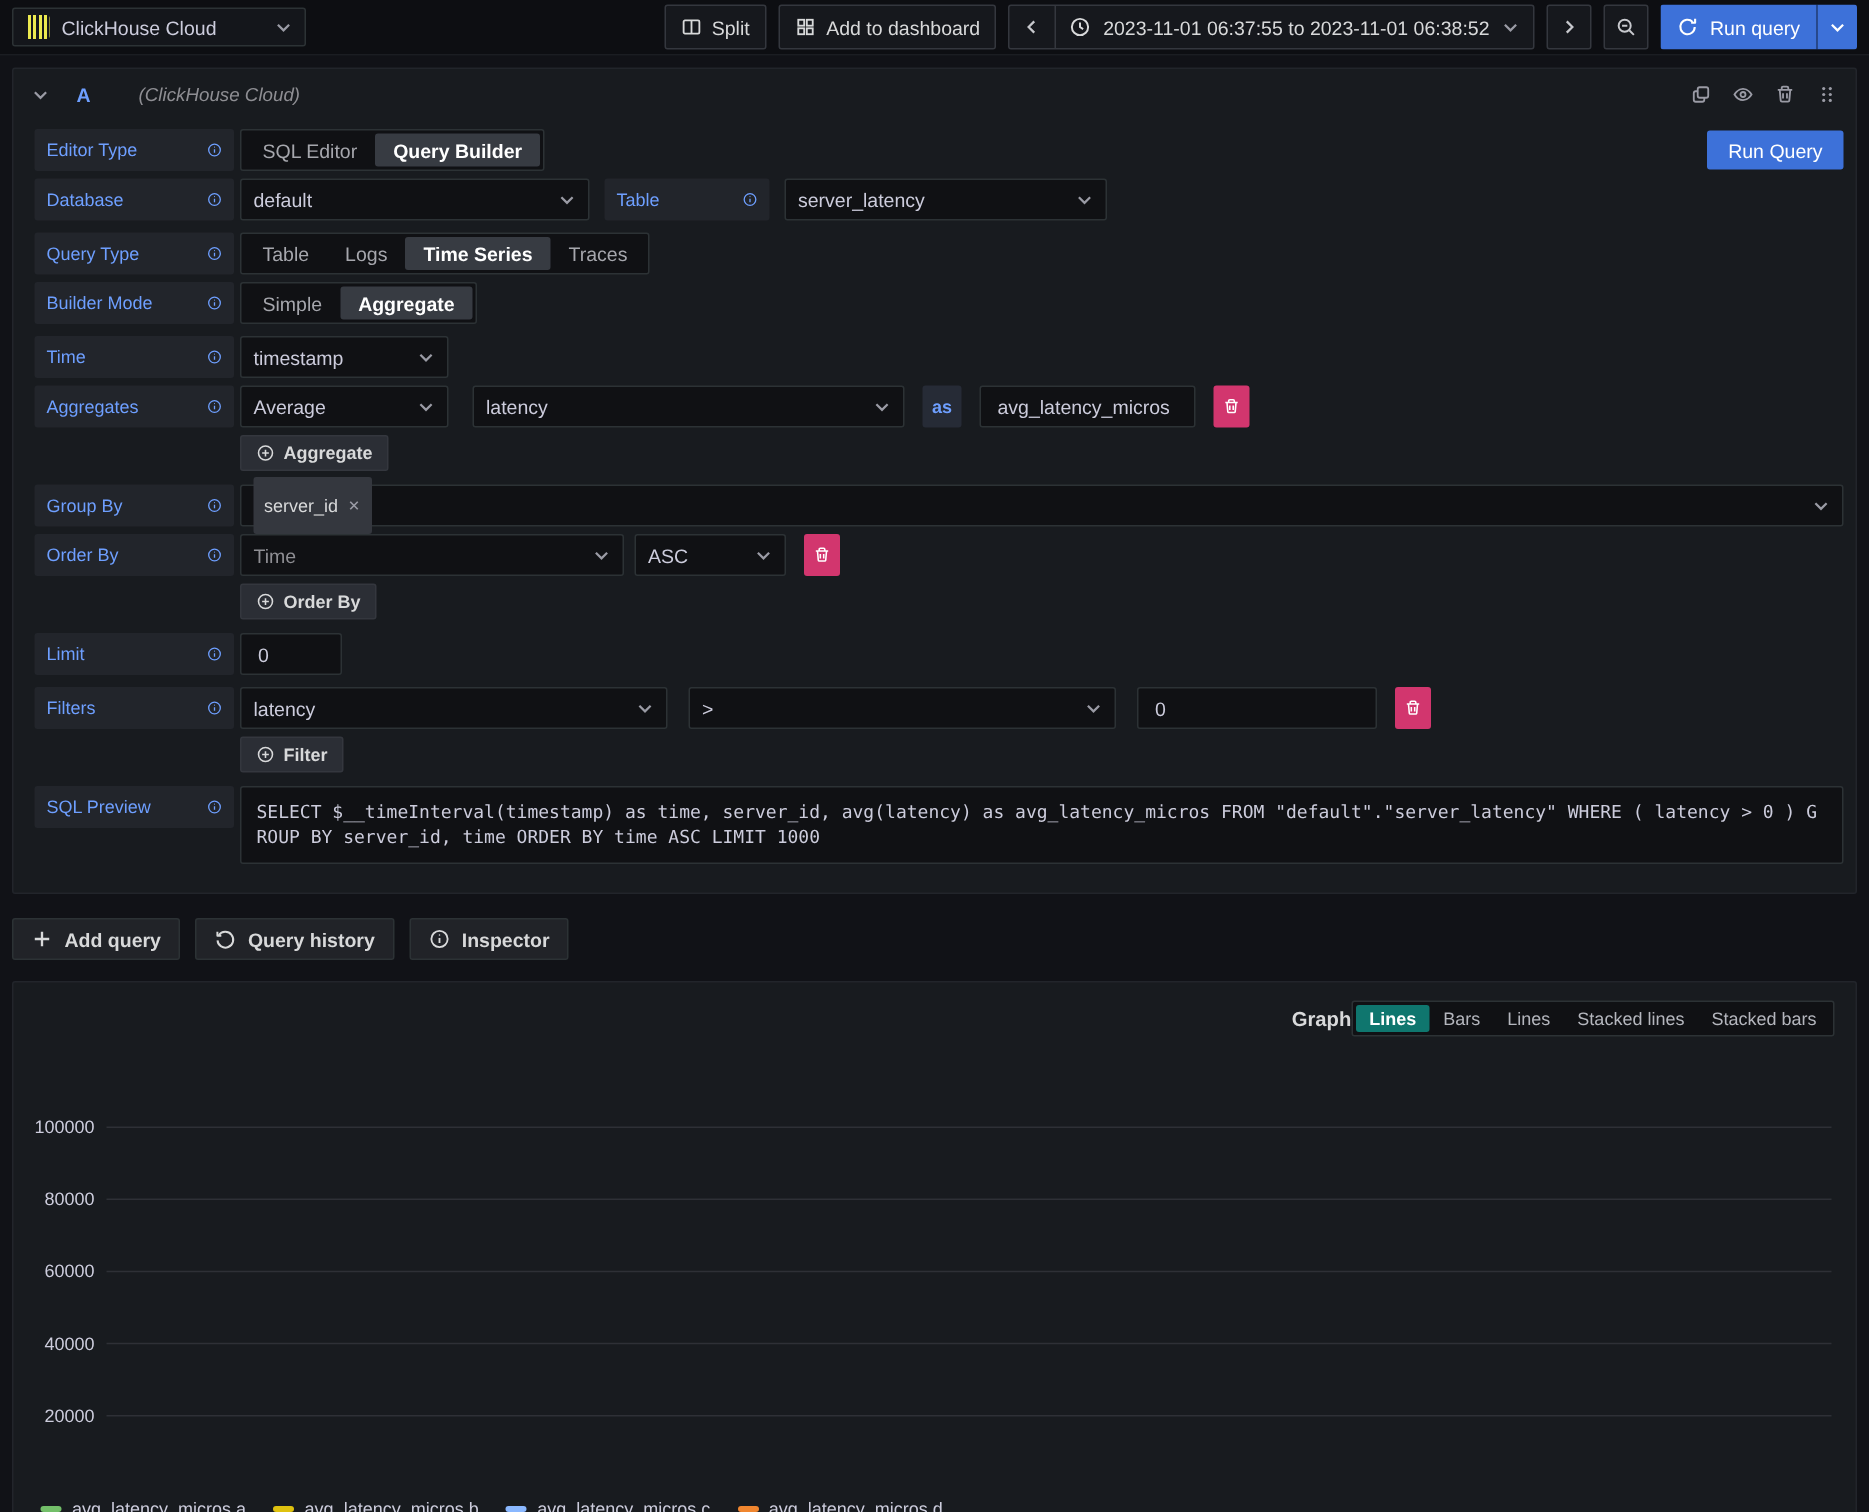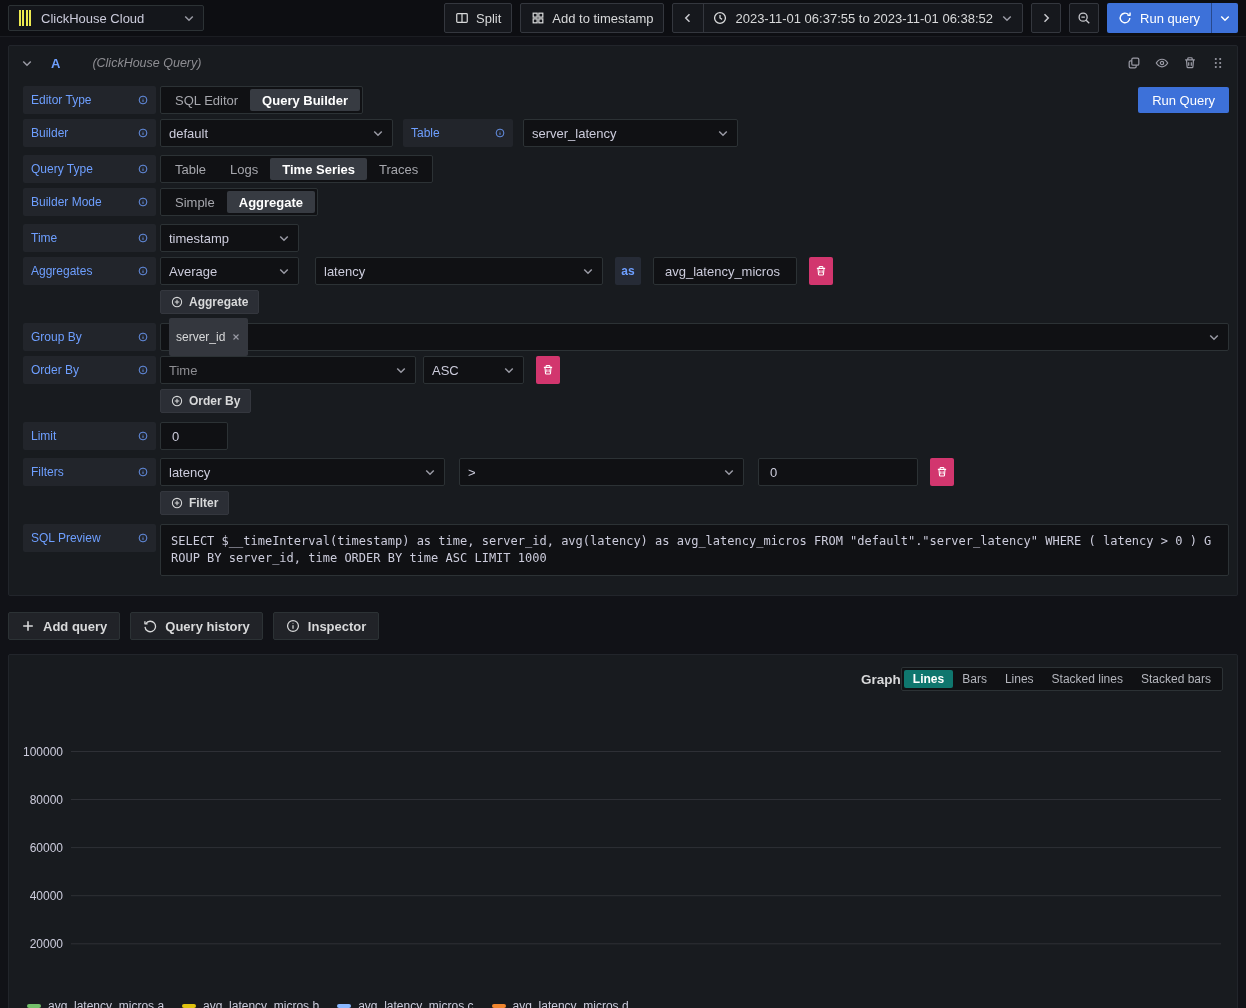--- a/index.html
+++ b/index.html
@@ -142,21 +142,21 @@
     </div>
     <div class="tb-btn">
       <span class="icon">
           <svg viewBox="0 0 16 16" fill="none" stroke="currentColor" stroke-width="1.4">
             <rect x="2.5" y="2.5" width="4.5" height="4.5"></rect>
             <rect x="9" y="2.5" width="4.5" height="4.5"></rect>
             <rect x="2.5" y="9" width="4.5" height="4.5"></rect>
             <rect x="9" y="9" width="4.5" height="4.5"></rect>
           </svg>
         </span>
-      <span>Add to timestamp</span>
+      <span>Add to dashboard</span>
     </div>
     <div class="time-group">
       <div class="time-prev">
         <span class="icon sm">
             <svg viewBox="0 0 16 16" fill="none" stroke="currentColor" stroke-width="2">
               <path d="M10 3L5 8l5 5"></path>
             </svg>
           </span>
       </div>
       <div class="time-main">
@@ -211,21 +211,21 @@
 </div>
 
 <div class="panel">
   <div class="qp-header">
     <span class="icon sm collapse">
         <svg viewBox="0 0 16 16" fill="none" stroke="currentColor" stroke-width="2">
           <path d="M3 6l5 5 5-5"></path>
         </svg>
       </span>
     <span class="ref-id">A</span>
-    <span class="ds-hint">(ClickHouse Query)</span>
+    <span class="ds-hint">(ClickHouse Cloud)</span>
     <div class="qp-header-icons">
       <span class="icon">
           <svg viewBox="0 0 16 16" fill="none" stroke="currentColor" stroke-width="1.4">
             <rect x="5.5" y="2.5" width="8" height="8" rx="1.5"></rect>
             <path d="M10.5 10.5v1.5a1.5 1.5 0 0 1-1.5 1.5H4a1.5 1.5 0 0 1-1.5-1.5V7A1.5 1.5 0 0 1 4 5.5h1.5"></path>
           </svg>
         </span>
       <span class="icon">
           <svg viewBox="0 0 16 16" fill="none" stroke="currentColor" stroke-width="1.4">
             <path d="M1.5 8s2.5-4.3 6.5-4.3S14.5 8 14.5 8 12 12.3 8 12.3 1.5 8 1.5 8z"></path>
@@ -265,21 +265,21 @@
           </span>
       </div>
       <div class="seg-group">
         <div class="seg">SQL Editor</div>
         <div class="seg active">Query Builder</div>
       </div>
     </div>
 
     <div class="q-row">
       <div class="q-label">
-        <span>Builder</span>
+        <span>Database</span>
         <span class="icon xs">
             <svg viewBox="0 0 16 16" fill="none" stroke="currentColor" stroke-width="1.4">
               <circle cx="8" cy="8" r="6.2"></circle>
               <path d="M8 7.2V11"></path>
               <circle cx="8" cy="4.9" r="0.6" fill="currentColor" stroke="none"></circle>
             </svg>
           </span>
       </div>
       <div class="select" style="width:233px">
         <span>default</span>

